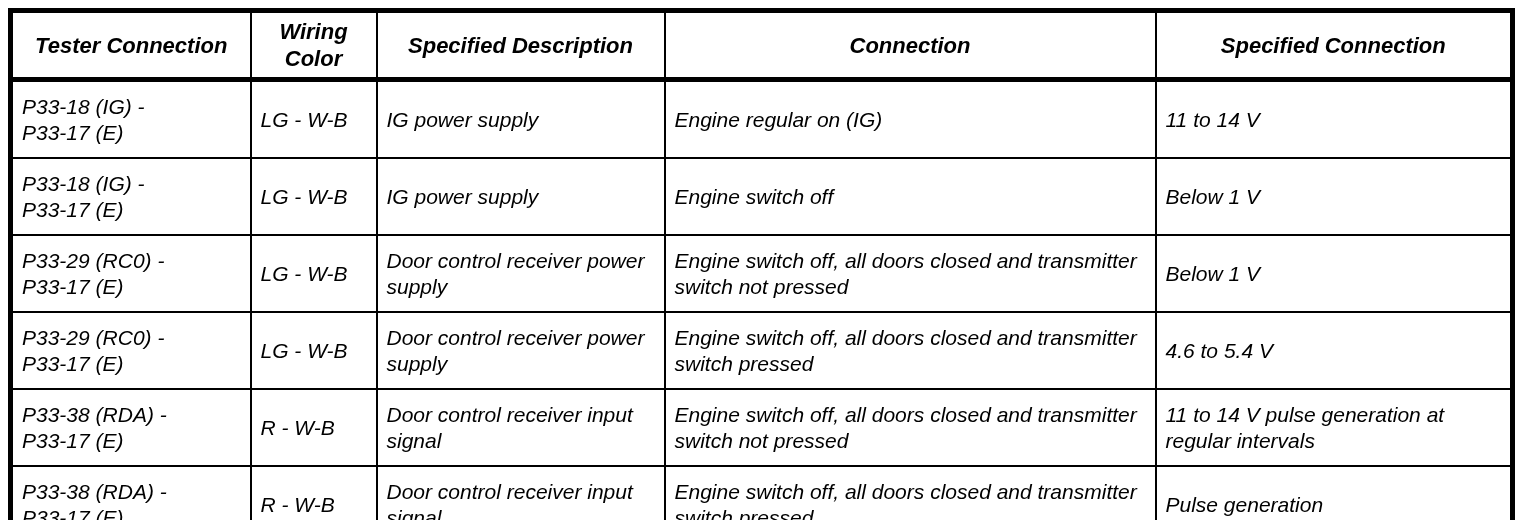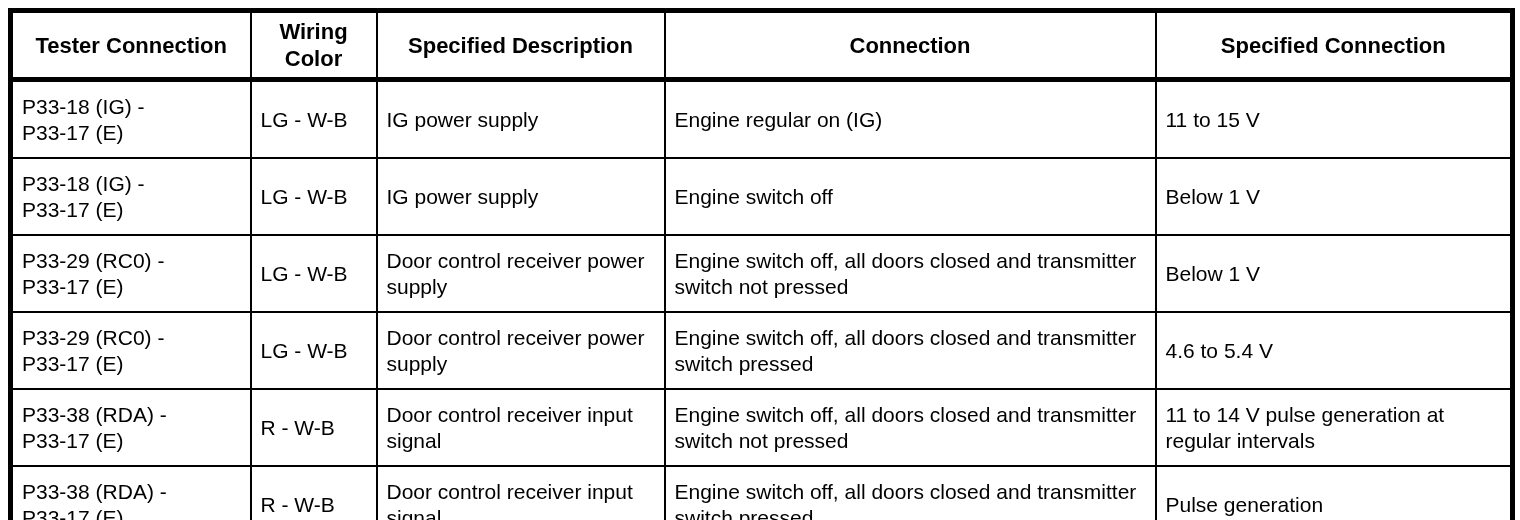--- a/index.html
+++ b/index.html
@@ -10,20 +10,21 @@
     height: 520px;
     font-family: "Liberation Sans", sans-serif;
     color: #000000;
   }
   .page {
     position: relative;
     width: 1520px;
     height: 520px;
     background: #ffffff;
     overflow: hidden;
+    font-style: italic;
   }
   table.spec-table {
     position: absolute;
     left: 8px;
     top: 8px;
     width: 1502px;
     height: 504px;
     border-collapse: collapse;
     table-layout: fixed;
     border: 5px solid #000000;
@@ -81,21 +82,21 @@
         <th>Specified Connection</th>
       </tr>
     </thead>
     <tbody>
       <tr>
         <td>P33-18 (IG) -
 P33-17 (E)</td>
         <td>LG - W-B</td>
         <td>IG power supply</td>
         <td>Engine regular on (IG)</td>
-        <td>11 to 15 V</td>
+        <td>11 to 14 V</td>
       </tr>
       <tr>
         <td>P33-18 (IG) -
 P33-17 (E)</td>
         <td>LG - W-B</td>
         <td>IG power supply</td>
         <td>Engine switch off</td>
         <td>Below 1 V</td>
       </tr>
       <tr>

